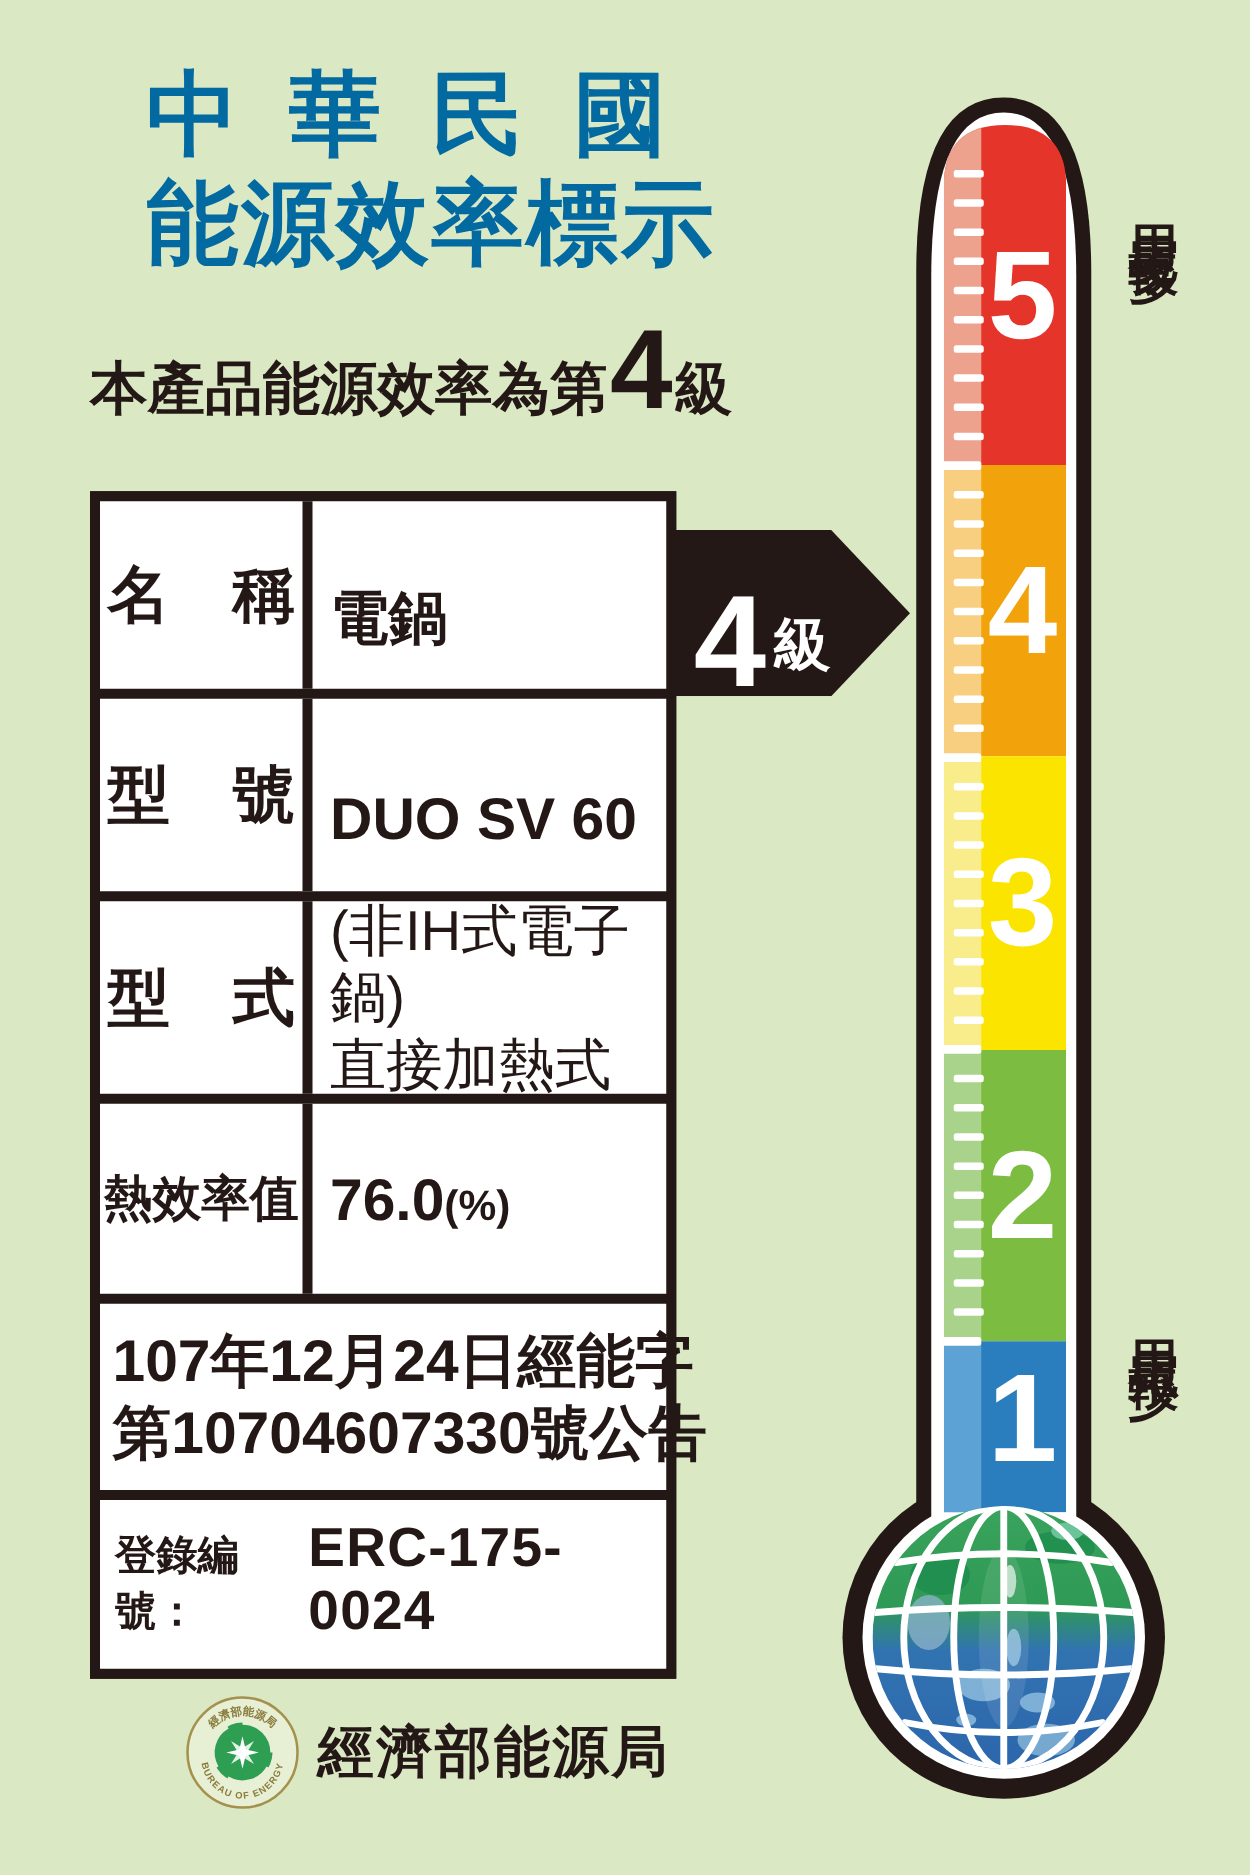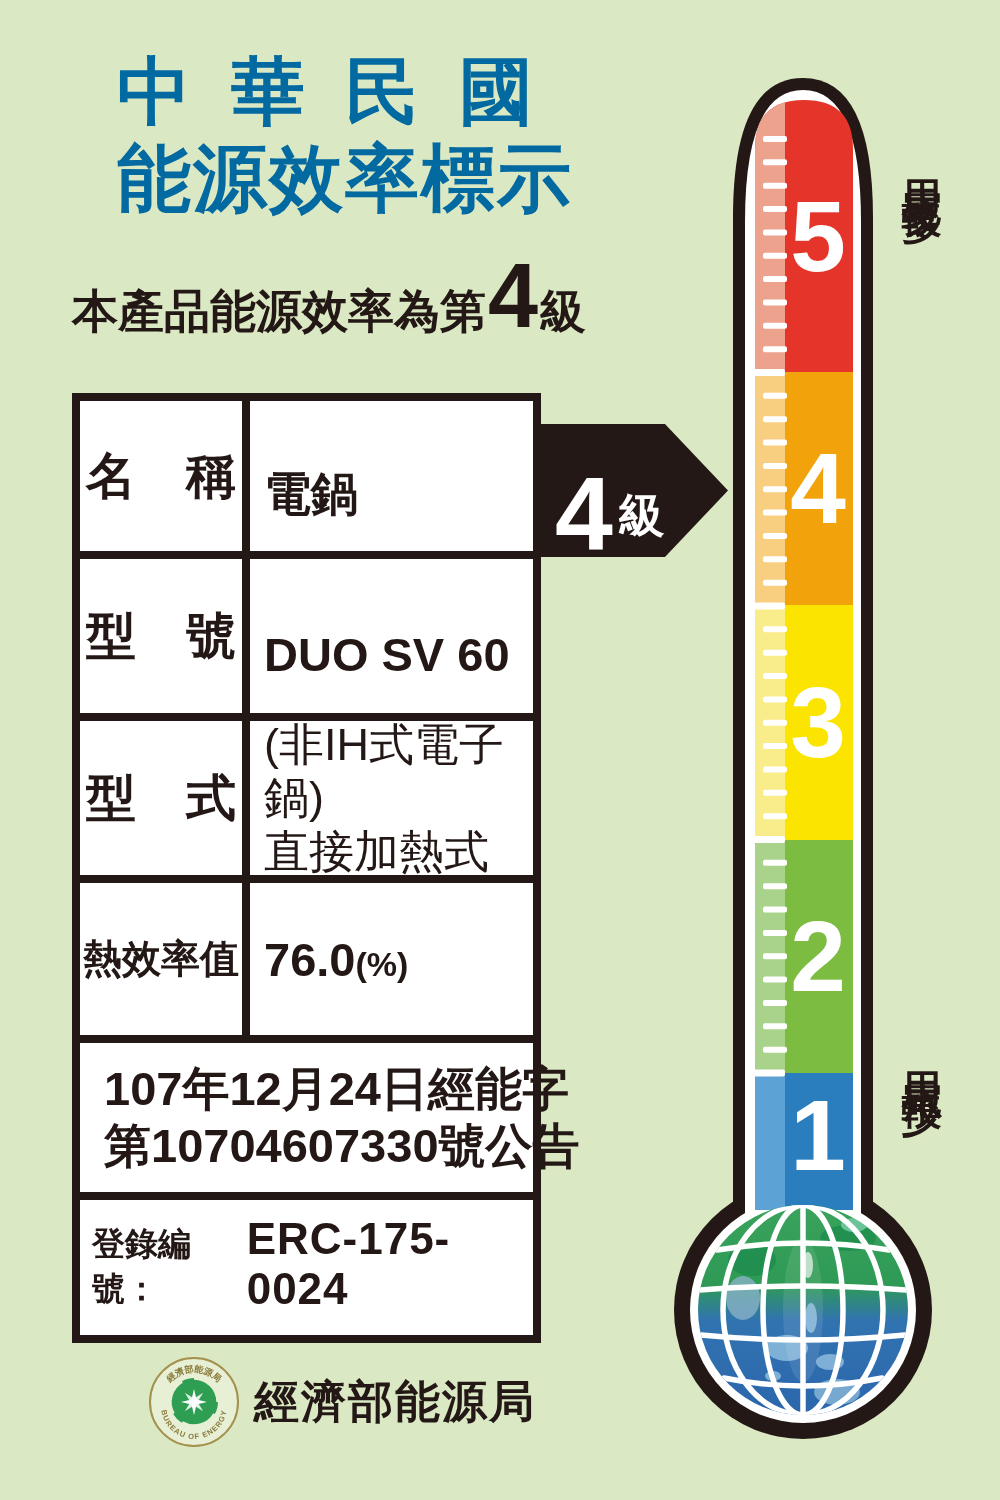--- a/index.html
+++ b/index.html
@@ -43,21 +43,21 @@
   .vdiv{width:8px;flex:0 0 8px;background:#231815;}
   .cell-value{
     flex:1;display:flex;flex-direction:column;justify-content:center;
     padding-left:14px;font-size:47px;
   }
   .cell-value.bold{font-weight:bold;margin-top:37px;}
   .two-line{line-height:1.18;font-size:45px;}
   .eff{display:flex;align-items:baseline;}
   .eff .val{font-weight:bold;font-size:47px;}
   .eff .unit{font-size:34px;font-weight:600;}
-  .r5{flex-direction:column;justify-content:center;padding-left:24px;
+  .r5{flex-direction:column;justify-content:center;padding-left:10px;
       font-size:47px;font-weight:600;line-height:1.2;white-space:nowrap;}
   .r6{flex-direction:row;align-items:flex-start;padding:14px 0 3px 12px;}
   .r6 .reg-label{font-size:33px;font-weight:600;padding-top:8px;}
   .r6 .reg-num{font-size:44px;font-weight:bold;letter-spacing:1px;}
   
   .grade-arrow{
     position:absolute;left:537px;top:424px;width:191px;height:133px;
     background:#231815;
     clip-path:polygon(0 0,67% 0,100% 50%,67% 100%,0 100%);
     display:flex;align-items:flex-end;justify-content:flex-start;

